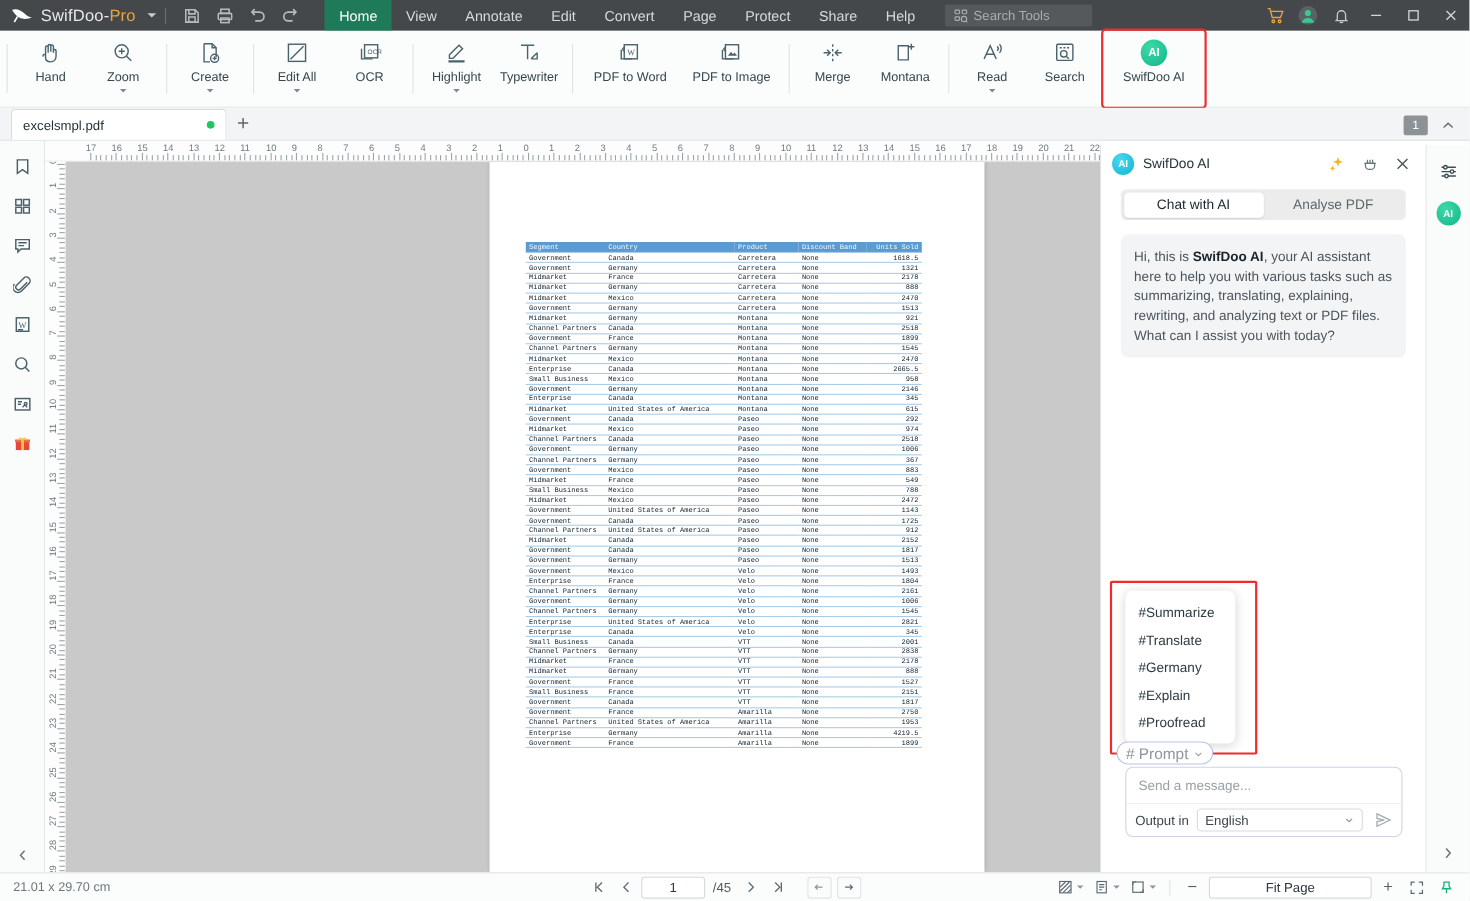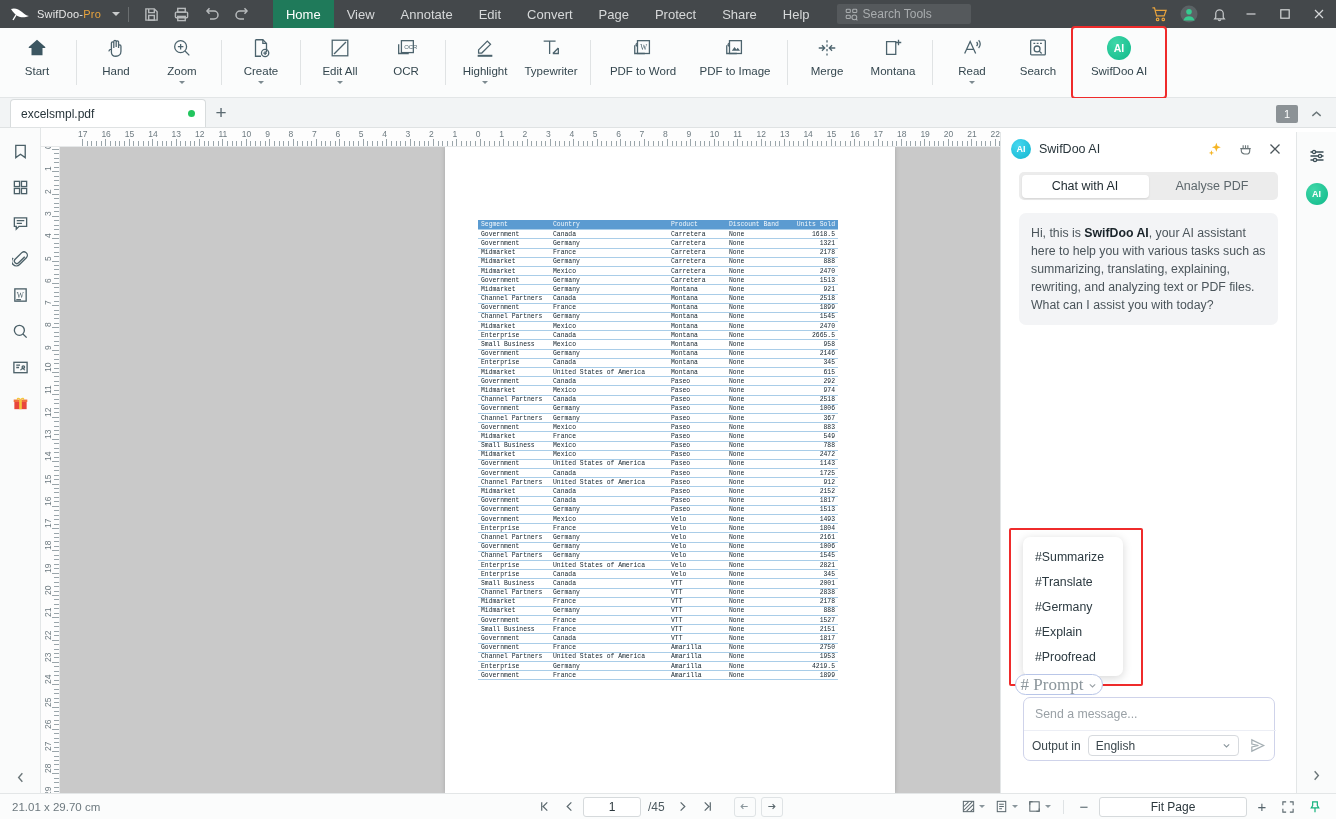--- a/index.html
+++ b/index.html
@@ -11,21 +11,21 @@
   }
   #app { position: relative; width: 1336px; height: 819px; }
 
   
   .titlebar {
     position: absolute; top: 0; left: 0; width: 1336px; height: 28px;
     background: #44484b; display: flex; align-items: center;
   }
   .logo-wrap { display:flex; align-items:center; padding-left: 10px; gap: 7px; }
   .bird { width: 20px; height: 16px; position: relative; }
-  .brand { color:#e8e8e8; font-size: 11px; letter-spacing:.2px; }
+  .brand { color:#e8e8e8; font-size: 15px; letter-spacing:.2px; }
   .brand .pro { color:#e8a33d; }
   .caret-sm { width:0;height:0;border-left:4px solid transparent;border-right:4px solid transparent;border-top:4px solid #c9cbcc; margin-left:4px;}
   .tb-sep { width:1px; height:15px; background:#6a6e70; margin: 0 8px; }
   .tb-ico { width:30px; height:28px; display:flex; align-items:center; justify-content:center; cursor:pointer; }
   .tb-ico svg { stroke:#b7babc; fill:none; stroke-width:1.5; }
   .menus { display:flex; align-items:center; height:28px; margin-left: 16px; }
   .menu {
     height: 28px; padding: 0 13px; display:flex; align-items:center;
     color:#d7d9da; font-size: 13px; cursor:pointer;
   }
@@ -162,21 +162,21 @@
   .promptbox {
     position:absolute; left:22px; top:405px; width:100px; background:#fff;
     border-radius:7px; box-shadow:0 2px 10px rgba(0,0,0,.16); padding: 7px 0;
   }
   .pitem { padding: 5.5px 12px; font-size:12.3px; color:#2c3a41; cursor:pointer; white-space:nowrap;}
   .promptbtn {
     position:absolute; left:14px; top:542px; width:88px; height:21px;
     border:1px solid #b9c6e8; border-radius:11px; background:#fff;
     display:flex; align-items:center; justify-content:center; gap:5px; cursor:pointer;
   }
-  .promptbtn span { font-size:17px; color:#8c969c;font-family:Liberation Serif, serif; }
+  .promptbtn span { font-size:14px; color:#8c969c; }
   .hl-red { position:absolute; border:2px solid #ef2b2b; border-radius:2px; pointer-events:none; }
   .composer {
     position:absolute; left:22px; top:565px; width:252px; height:64px;
     border:1px solid #cfd3ea; border-radius:7px; background:#fff;
   }
   .composer .ph { padding: 9px 11px; font-size:12.3px; color:#9aa1a6; }
   .cbar {
     position:absolute; bottom:0; left:0; width:252px; height:30px; border-top:1px solid #eceef5;
     display:flex; align-items:center; padding: 0 8px; gap:7px;
   }
@@ -324,28 +324,20 @@
         </div>
       <div class="winbtn">
           <svg width="12" height="12" viewBox="0 0 12 12">
             <path d="M2 2l8 8M10 2l-8 8"></path>
           </svg>
         </div>
     </div>
   </div>
 
   <div class="ribbon">
-    <div class="ritem" style="margin-left:4px;">
-      <span class="ic">
-          <svg width="22" height="22" viewBox="0 0 24 24">
-            <path d="M3 11 12 3l9 8v1h-3v8h-12v-8H3z" fill="#3c5661" stroke="none"></path>
-          </svg>
-        </span>
-      <span class="lb">Start</span>
-    </div>
     <div class="rsep"></div>
     <div class="ritem">
       <span class="ic">
           <svg width="22" height="22" viewBox="0 0 24 24">
             <path d="M7 13V6.5a1.3 1.3 0 0 1 2.6 0V12m0-1V5a1.3 1.3 0 0 1 2.6 0v6m0-.6V5.6a1.3 1.3 0 0 1 2.6 0V12m0-2a1.3 1.3 0 0 1 2.6 0v5.5c0 3.2-2.3 5.5-5.5 5.5S7 19 7 16.5V13l-1.8.9a1.3 1.3 0 0 0-.5 1.8"></path>
           </svg>
         </span>
       <span class="lb">Hand</span>
     </div>
     <div class="ritem">

